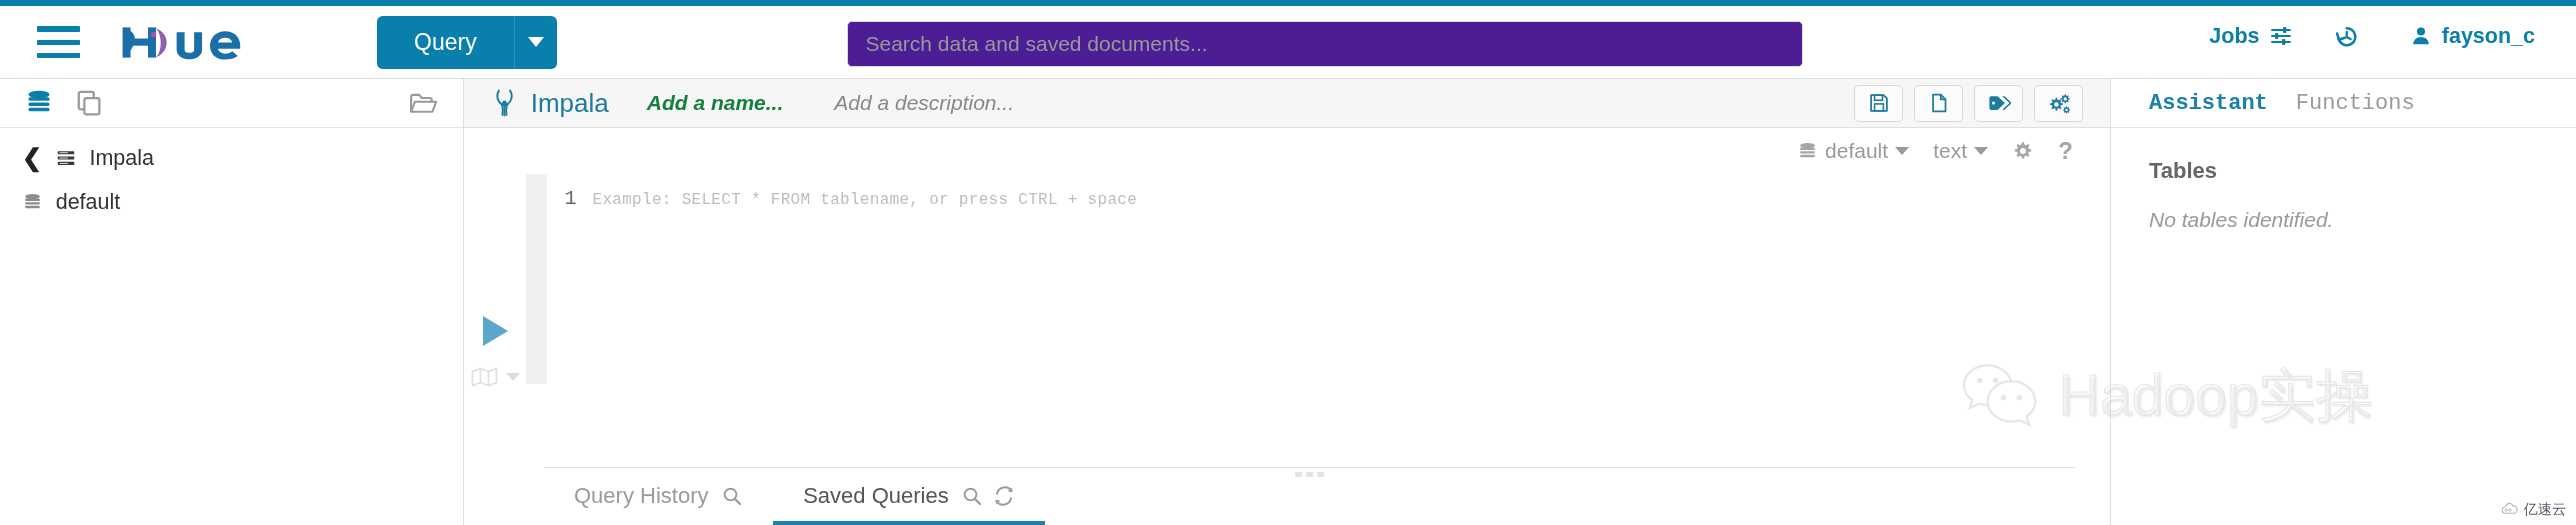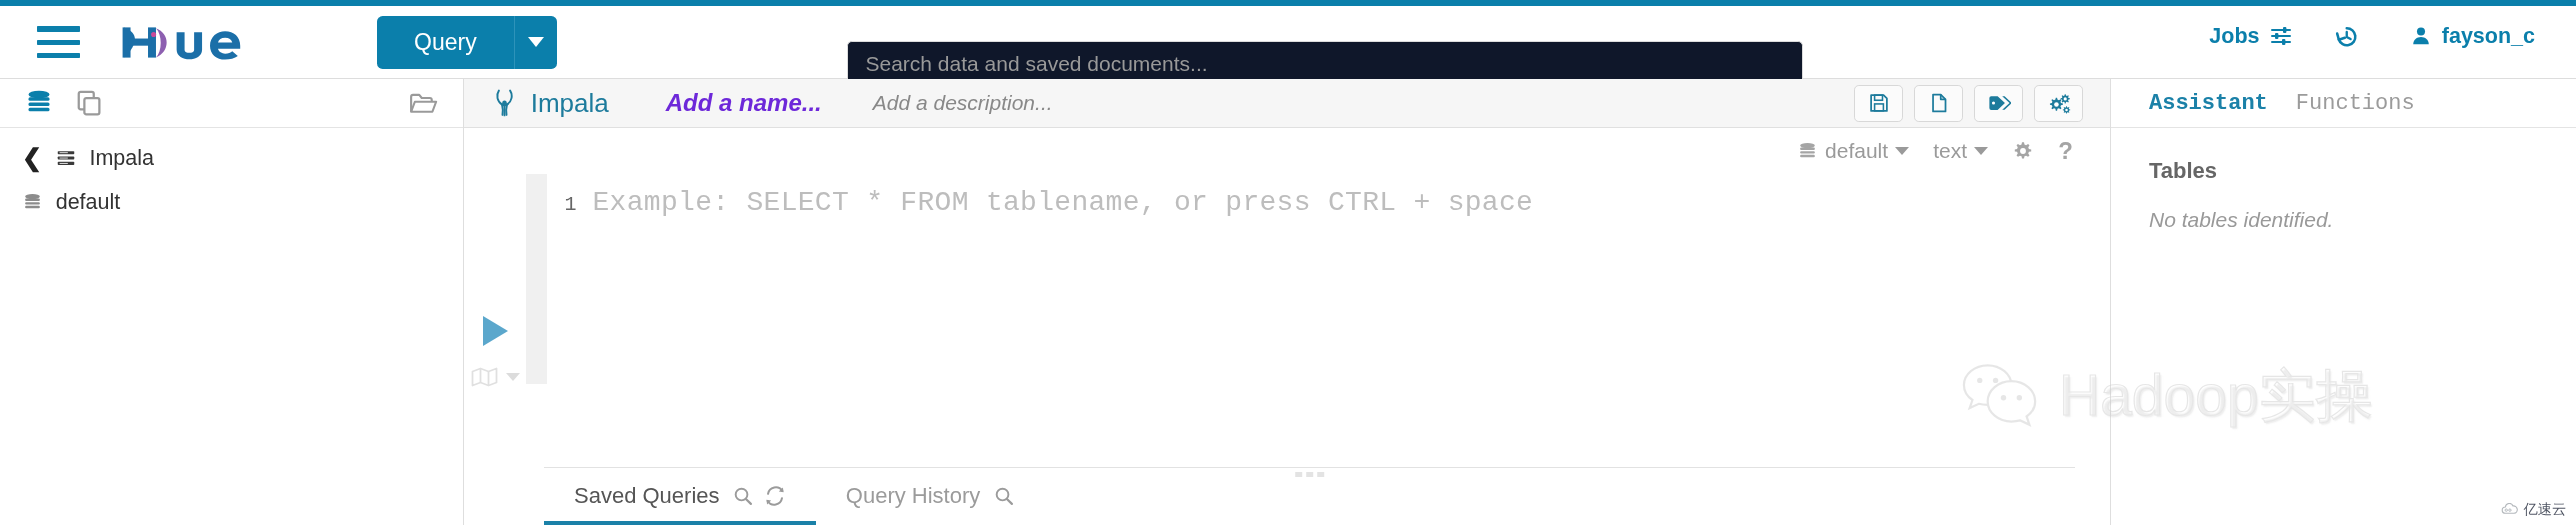--- a/index.html
+++ b/index.html
@@ -70,23 +70,22 @@
   .search-wrap {
     position: absolute;
     left: 847px; top: 14.3px;
     width: 956px; height: 46px;
   }
   .search-input {
     width: 100%; height: 100%;
     border: 1.6px solid #dcdcdc; border-radius: 4.8px;
     font-size: 21px; color: #888888;
     padding: 0 17.5px;
-    background: #0f172a;
+    background: #4c1d95;
     font-family: "Liberation Sans", sans-serif;
-    margin-top: 20px;
   }
   .search-input::placeholder { color: #999999; }
 
   .nav-right {
     position: absolute; right: 41px; top: 0;
     height: 60px;
     display: flex; align-items: center; gap: 0;
   }
   .nav-item {
     display: flex; align-items: center; gap: 9.6px;
@@ -157,23 +156,23 @@
     display: flex; align-items: center;
     padding: 0 27px;
     gap: 0;
   }
   .app-title {
     display: flex; align-items: center; gap: 12.7px;
     font-size: 26px; color: #1d7b9c;
     cursor: pointer;
   }
   .name-field {
-    margin-left: 57px;
-    font-size: 24px; font-style: italic; font-weight: bold;
-    color: #6d28d9; cursor: text;
+    margin-left: 38px;
+    font-size: 21px; font-style: italic; font-weight: bold;
+    color: #15803d; cursor: text;
   }
   .desc-field {
     margin-left: 51px;
     font-size: 21px; font-style: italic; color: #888888; cursor: text;
   }
   .header-actions {
     margin-left: auto;
     display: flex; align-items: center; gap: 11px;
   }
   .icon-btn {
@@ -234,21 +233,21 @@
     flex: 1 1 auto;
     padding: 12.7px 0 0 17.5px;
     font-family: "Liberation Mono", monospace;
     position: relative;
   }
   .code-line {
     display: flex; align-items: baseline; gap: 16px;
     font-size: 20px;
   }
   .line-no { color: #666666; font-size: 20px; }
-  .code-placeholder { color: #bdbdbd; font-size: 28px; letter-spacing: 0.3px; }
+  .code-placeholder { color: #bdbdbd; font-size: 16px; letter-spacing: 0.3px; }
 
   .editor-resize {
     height: 1.6px; background: #e2e2e2;
     margin: 0 35px 0 80px;
     position: relative;
   }
   .resize-dots {
     position: absolute; left: 50%; transform: translateX(-50%);
     top: 4.8px;
     display: flex; gap: 4px;
@@ -578,42 +577,42 @@
     <div class="editor-resize">
       <div class="resize-dots">
         <i></i>
           <i></i>
           <i></i>
       </div>
     </div>
 
     <div class="bottom-tabs">
 
+      <div class="btab">
+        <span>Query History</span>
+        <span class="tab-icons">
+          <svg width="22" height="22" viewBox="0 0 24 24">
+            <circle cx="10.4" cy="10.4" r="6.4" fill="none" stroke="#9b9b9b" stroke-width="2.1"></circle>
+            <line x1="15.2" y1="15.2" x2="20.6" y2="20.6" stroke="#9b9b9b" stroke-width="2.4" stroke-linecap="round"></line>
+          </svg>
+        </span>
+      </div>
+
       <div class="btab active">
         <span>Saved Queries</span>
         <span class="tab-icons">
           <svg width="22" height="22" viewBox="0 0 24 24">
             <circle cx="10.4" cy="10.4" r="6.4" fill="none" stroke="#9b9b9b" stroke-width="2.1"></circle>
             <line x1="15.2" y1="15.2" x2="20.6" y2="20.6" stroke="#9b9b9b" stroke-width="2.4" stroke-linecap="round"></line>
           </svg>
           <svg width="22" height="22" viewBox="0 0 24 24">
             <path d="M20 6.5 A8.5 8.5 0 0 0 4.4 9.6" fill="none" stroke="#9b9b9b" stroke-width="2.2" stroke-linecap="round"></path>
             <polygon points="20.6,2.6 21.4,8 16.2,7.2" fill="#9b9b9b"></polygon>
             <path d="M4 17.5 A8.5 8.5 0 0 0 19.6 14.4" fill="none" stroke="#9b9b9b" stroke-width="2.2" stroke-linecap="round"></path>
             <polygon points="3.4,21.4 2.6,16 7.8,16.8" fill="#9b9b9b"></polygon>
-          </svg>
-        </span>
-      </div>
-
-      <div class="btab">
-        <span>Query History</span>
-        <span class="tab-icons">
-          <svg width="22" height="22" viewBox="0 0 24 24">
-            <circle cx="10.4" cy="10.4" r="6.4" fill="none" stroke="#9b9b9b" stroke-width="2.1"></circle>
-            <line x1="15.2" y1="15.2" x2="20.6" y2="20.6" stroke="#9b9b9b" stroke-width="2.4" stroke-linecap="round"></line>
           </svg>
         </span>
       </div>
 
     </div>
   </div>
 
   <div class="rightpanel">
     <div class="rp-tabs">
       <span class="rp-tab active">Assistant</span>

